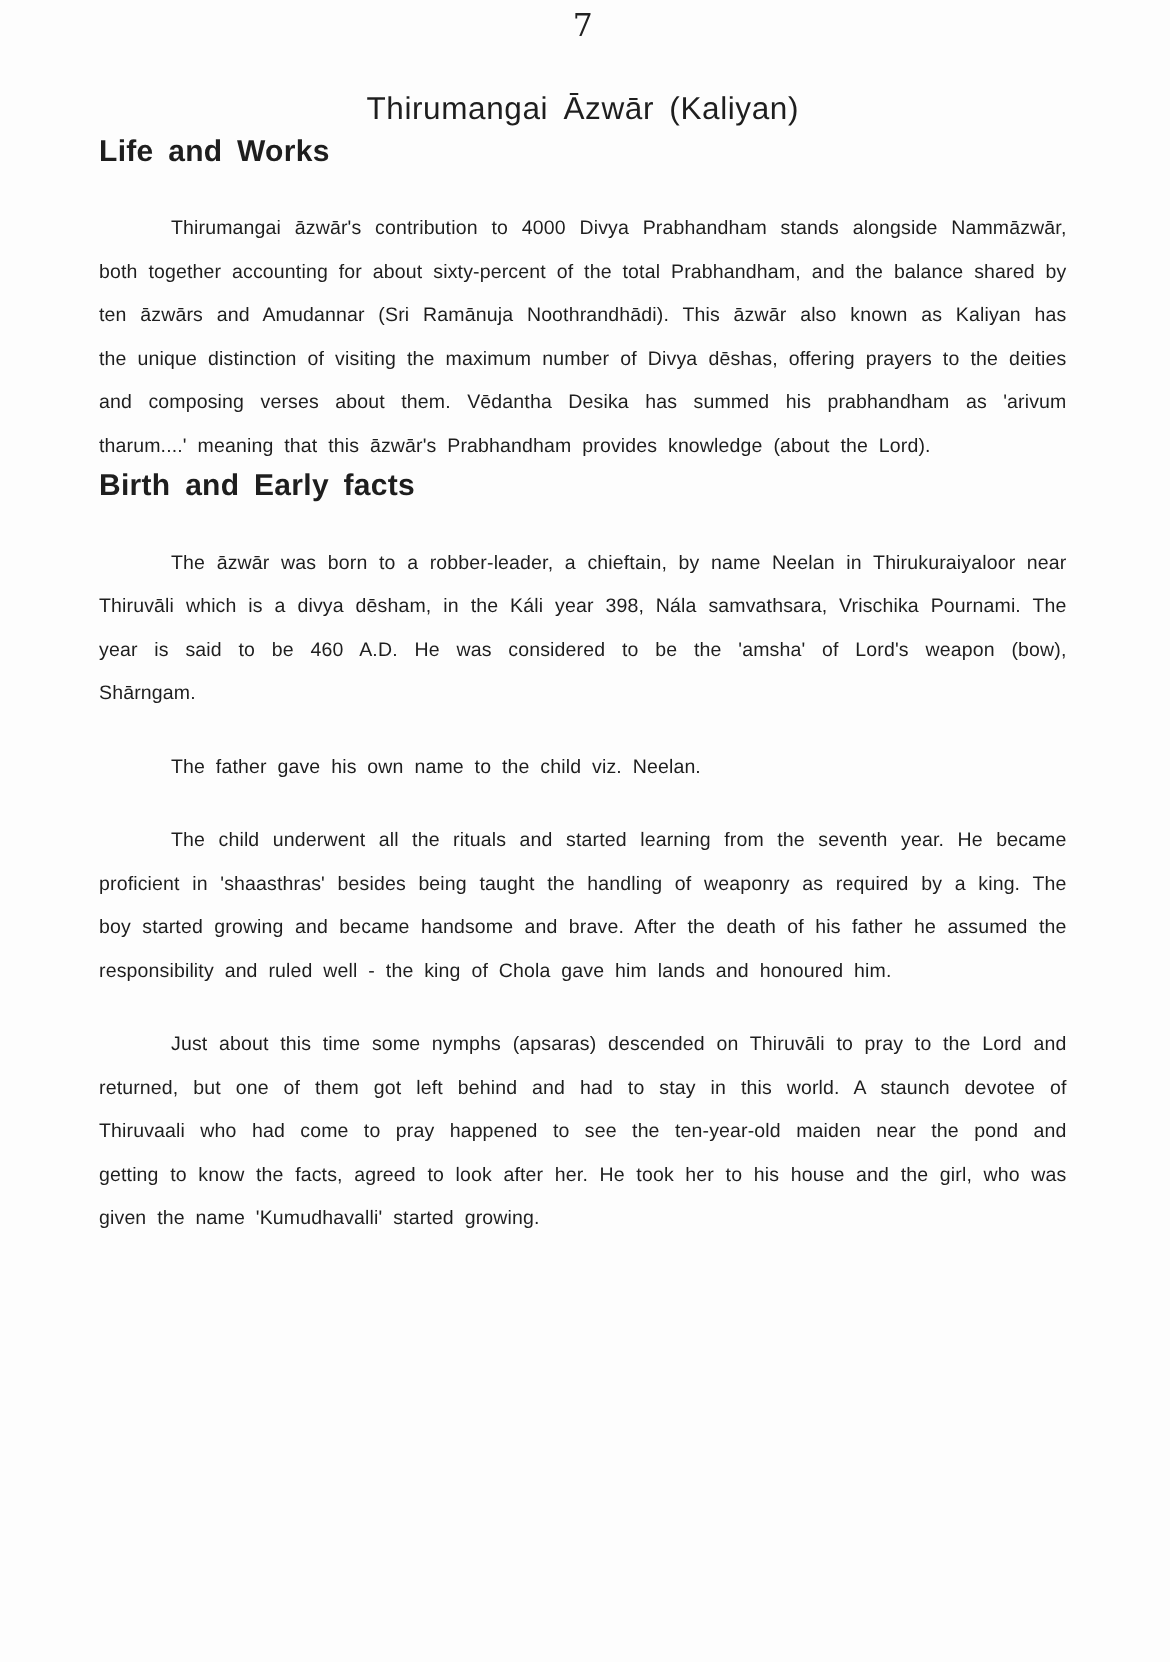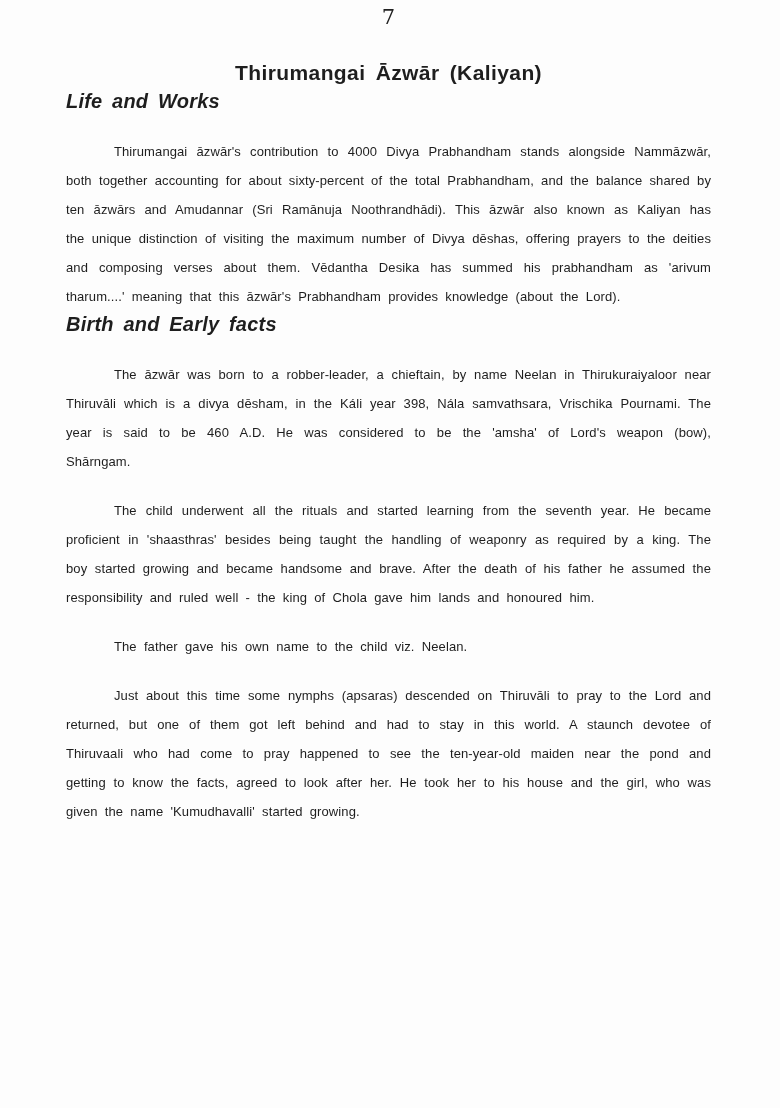--- a/index.html
+++ b/index.html
@@ -27,32 +27,31 @@
     font-family: "DejaVu Serif", serif;
     font-size: 21px;
     line-height: 26px;
     color: #222;
   }
   .doc-title {
     margin: 28px 0 0 0;
     text-align: center;
     font-size: 21px;
     line-height: 30px;
-    font-weight: bold;
+    font-weight: normal;
     letter-spacing: 0.4px;
     word-spacing: 4px;
   }
   h2.section-heading {
     font-size: 20px;
     line-height: 26px;
     font-weight: bold;
     letter-spacing: 0.2px;
     word-spacing: 4px;
     margin: 0;
-    font-style: italic;
   }
   .heading-life { margin-top: 38px; }
   .heading-birth { margin-top: 18px; }
   p.body-para {
     margin: 20px 0 0 0;
     font-size: 13px;
     line-height: 29px;
     letter-spacing: 0.1px;
     word-spacing: 3.5px;
     text-align: justify;
@@ -70,19 +69,19 @@
   <h1 class="doc-title">Thirumangai Āzwār (Kaliyan)</h1>
 
   <h2 class="section-heading heading-life">Life and Works</h2>
 
   <p class="body-para first-after-heading">Thirumangai āzwār's contribution to 4000 Divya Prabhandham stands alongside Nammāzwār, both together accounting for about sixty-percent of the total Prabhandham, and the balance shared by ten āzwārs and Amudannar (Sri Ramānuja Noothrandhādi). This āzwār also known as Kaliyan has the unique distinction of visiting the maximum number of Divya dēshas, offering prayers to the deities and composing verses about them. Vēdantha Desika has summed his prabhandham as 'arivum tharum....' meaning that this āzwār's Prabhandham provides knowledge (about the Lord).</p>
 
   <h2 class="section-heading heading-birth">Birth and Early facts</h2>
 
   <p class="body-para first-after-heading">The āzwār was born to a robber-leader, a chieftain, by name Neelan in Thirukuraiyaloor near Thiruvāli which is a divya dēsham, in the Káli year 398, Nála samvathsara, Vrischika Pournami. The year is said to be 460 A.D.  He was considered to be the 'amsha' of Lord's weapon (bow), Shārngam.</p>
 
+  <p class="body-para">The father gave his own name to the child viz. Neelan.</p>
+
   <p class="body-para">The child underwent all the rituals and started learning from the seventh year. He became proficient in 'shaasthras' besides being taught the handling of weaponry as required by a king. The boy started growing and became handsome and brave. After the death of his father he assumed the responsibility and ruled well - the king of Chola gave him lands and honoured him.</p>
-
-  <p class="body-para">The father gave his own name to the child viz. Neelan.</p>
 
   <p class="body-para">Just about this time some nymphs (apsaras) descended on Thiruvāli to pray to the Lord and returned, but one of them got left behind and had to stay in this world. A staunch devotee of Thiruvaali who had come to pray happened to see the ten-year-old maiden near the pond and getting to know the facts, agreed to look after her. He took her to his house and the girl, who was given the name 'Kumudhavalli' started growing.</p>
 
 </div>
 
 </body></html>

